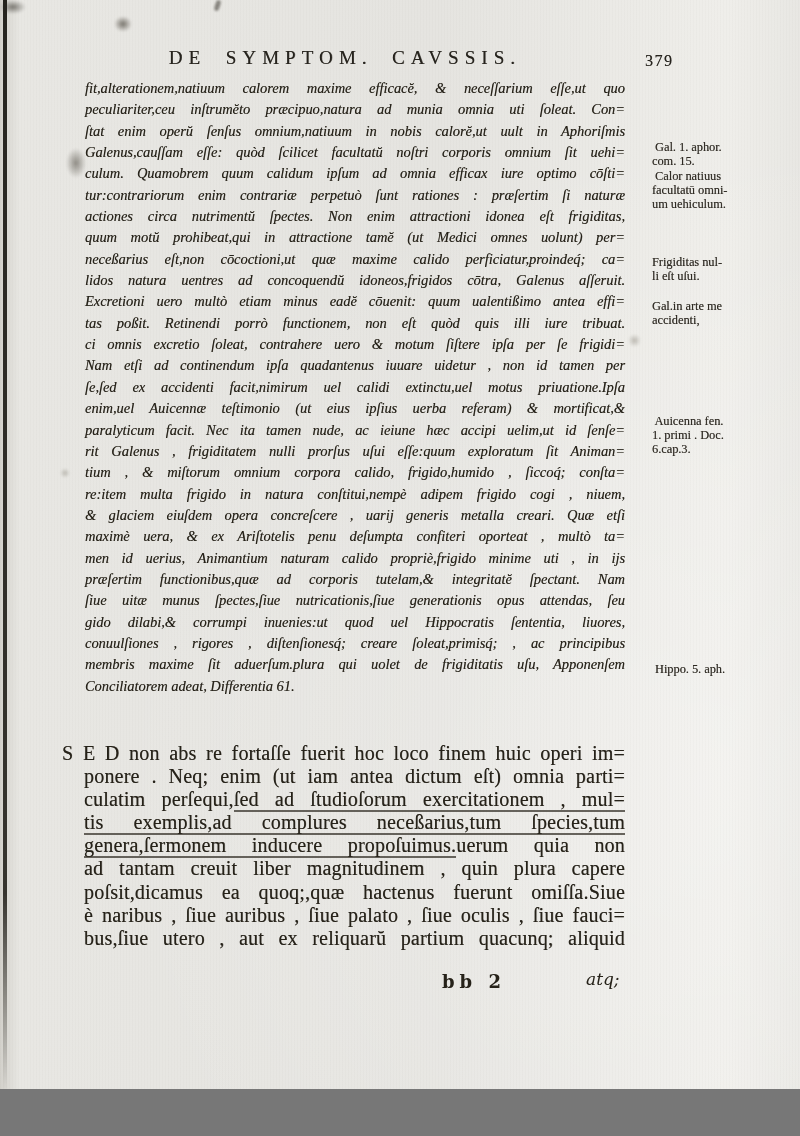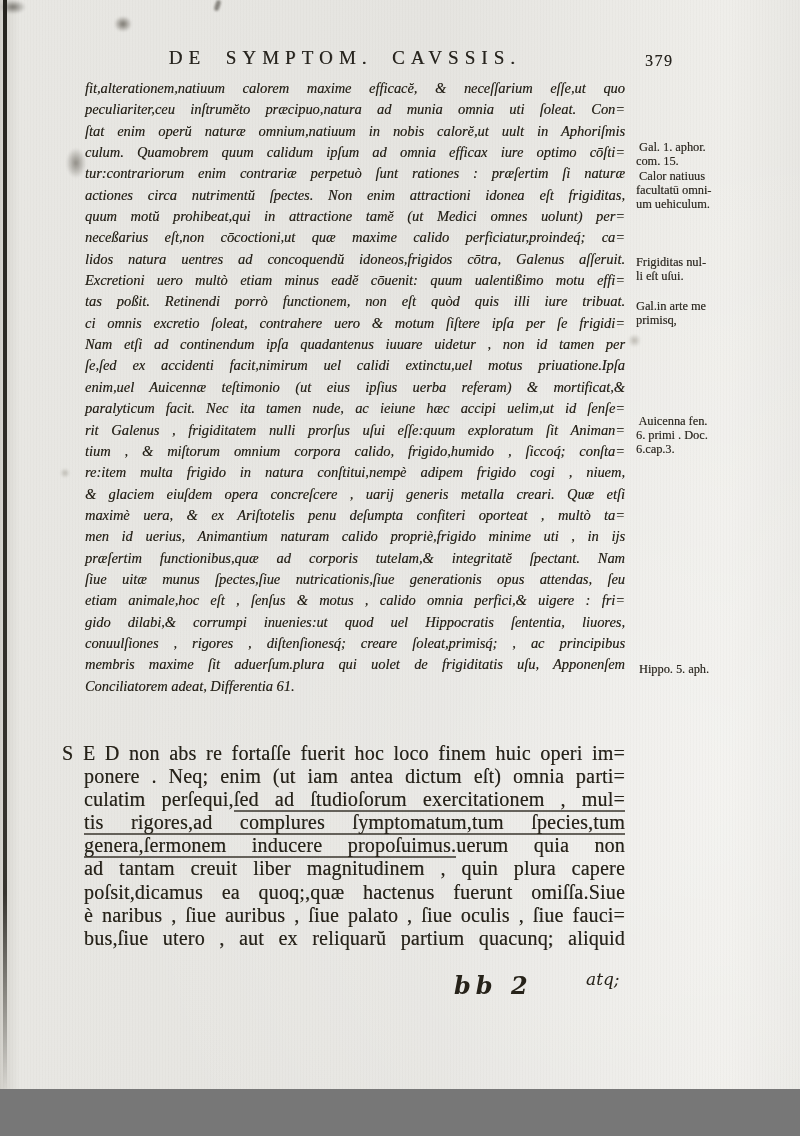--- a/index.html
+++ b/index.html
@@ -61,86 +61,86 @@
     font-size:20px; letter-spacing:.2px; color:#262219;
     text-shadow:.3px .3px 0 rgba(38,34,25,.5);
   }
   .para2 .line { height:23.1px; text-align:justify; text-align-last:justify; }
   .para2 .line.hang { margin-left:-22px; width:563px; }
 
   .u { border-bottom:2px solid rgba(50,46,38,.72);margin-top:45px; }
 
   .signature-mark {
     position:absolute; left:442px; top:971px; font-family:"DejaVu Serif", serif;
-    font-style:italic; font-weight:bold; font-size:24px; letter-spacing:5px; color:#262219;margin-left:12px;
+    font-weight:bold; font-size:18px; letter-spacing:5px; color:#262219;
   }
   .catchword {
     position:absolute; left:586px; top:969px; font-family:"DejaVu Serif", serif;
     font-style:italic; font-size:17px; color:#262219;
   }
 
   .note {
     position:absolute; left:636px; width:102px;
     font-size:12.3px; line-height:13.9px; color:#2d2922;
     text-shadow:.25px .25px 0 rgba(45,41,34,.5);
   }
-  .note div { white-space:pre; }
+  .note div { white-space:pre;margin-left:16px; }
 </style>
 </head>
 <body>
 
 <div class="page">
   <div class="texture"></div>
   <div class="edge-left"></div>
   <div class="corner-smudge"></div>
   <div class="stain s1"></div>
   <div class="stain s2"></div>
   <div class="stain s3"></div>
   <div class="stain s4"></div>
   <div class="stain s5"></div>
 
   <div class="running-title">DE SYMPTOM. CAVSSIS.</div>
   <div class="page-number">379</div>
 
   <div id="para1" class="para1">
       <div class="line">fit,alterationem,natiuum calorem maxime efficacĕ, &amp; neceſſarium eſſe,ut quo</div>
       <div class="line">peculiariter,ceu inſtrumĕto præcipuo,natura ad munia omnia uti ſoleat. Con=</div>
-      <div class="line">ſtat enim operŭ naturæ omnium,natiuum in nobis calorĕ,ut uult in Aphoriſmis</div>
+      <div class="line">ſtat enim operŭ ſenſus omnium,natiuum in nobis calorĕ,ut uult in Aphoriſmis</div>
+      <div class="line">Galenus,cauſſam eſſe: quòd ſcilicet facultatŭ noſtri corporis omnium ſit uehi=</div>
       <div class="line">culum. Quamobrem quum calidum ipſum ad omnia efficax iure optimo cōſti=</div>
       <div class="line">tur:contrariorum enim contrariæ perpetuò ſunt rationes : præſertim ſi naturæ</div>
       <div class="line">actiones circa nutrimentŭ ſpectes. Non enim attractioni idonea eſt frigiditas,</div>
       <div class="line">quum motŭ prohibeat,qui in attractione tamĕ (ut Medici omnes uolunt) per=</div>
       <div class="line">neceßarius eſt,non cōcoctioni,ut quæ maxime calido perficiatur,proindeq́; ca=</div>
       <div class="line">lidos natura uentres ad concoquendŭ idoneos,frigidos cōtra, Galenus aſſeruit.</div>
-      <div class="line">Excretioni uero multò etiam minus eadĕ cōuenit: quum ualentißimo motu effi=</div>
+      <div class="line">Excretioni uero multò etiam minus eadĕ cōuenit: quum ualentißimo antea effi=</div>
       <div class="line">tas poßit. Retinendi porrò functionem, non eſt quòd quis illi iure tribuat.</div>
       <div class="line">ci omnis excretio ſoleat, contrahere uero &amp; motum ſiſtere ipſa per ſe frigidi=</div>
       <div class="line">Nam etſi ad continendum ipſa quadantenus iuuare uidetur , non id tamen per</div>
       <div class="line">ſe,ſed ex accidenti facit,nimirum uel calidi extinctu,uel motus priuatione.Ipſa</div>
       <div class="line">enim,uel Auicennæ teſtimonio (ut eius ipſius uerba referam) &amp; mortificat,&amp;</div>
       <div class="line">paralyticum facit. Nec ita tamen nude, ac ieiune hæc accipi uelim,ut id ſenſe=</div>
       <div class="line">rit Galenus , frigiditatem nulli prorſus uſui eſſe:quum exploratum ſit Animan=</div>
       <div class="line">tium , &amp; miſtorum omnium corpora calido, frigido,humido , ſiccoq́; conſta=</div>
       <div class="line">re:item multa frigido in natura conſtitui,nempè adipem frigido cogi , niuem,</div>
       <div class="line">&amp; glaciem eiuſdem opera concreſcere , uarij generis metalla creari. Quæ etſi</div>
       <div class="line">maximè uera, &amp; ex Ariſtotelis penu deſumpta confiteri oporteat , multò ta=</div>
       <div class="line">men id uerius, Animantium naturam calido propriè,frigido minime uti , in ijs</div>
       <div class="line">præſertim functionibus,quæ ad corporis tutelam,&amp; integritatĕ ſpectant. Nam</div>
       <div class="line">ſiue uitæ munus ſpectes,ſiue nutricationis,ſiue generationis opus attendas, ſeu</div>
-      <div class="line">etiam animale,hoc eſt , ſenſus &amp; motus , calido omnia perfici,&amp; uigere : fri=</div>
       <div class="line">gido dilabi,&amp; corrumpi inuenies:ut quod uel Hippocratis ſententia, liuores,</div>
       <div class="line">conuulſiones , rigores , diſtenſionesq́; creare ſoleat,primisq́; , ac principibus</div>
       <div class="line">membris maxime ſit aduerſum.plura qui uolet de frigiditatis uſu, Apponenſem</div>
       <div class="line short">Conciliatorem adeat, Differentia 61.</div>
     </div>
   <div id="para2" class="para2">
       <div class="line hang"><span>S E D non abs re fortaſſe fuerit hoc loco finem huic operi im=</span></div>
       <div class="line"><span>ponere . Neq; enim (ut iam antea dictum eſt) omnia parti=</span></div>
       <div class="line"><span>culatim perſequi,</span><span class="u">ſed ad ſtudioſorum exercitationem , mul=</span></div>
-      <div class="line"><span class="u">tis rigores,ad complures ſymptomatum,tum ſpecies,tum</span></div>
+      <div class="line"><span class="u">tis exemplis,ad complures neceßarius,tum ſpecies,tum</span></div>
       <div class="line"><span class="u">genera,ſermonem inducere propoſuimus.</span><span>uerum quia non</span></div>
       <div class="line"><span>ad tantam creuit liber magnitudinem , quin plura capere</span></div>
       <div class="line"><span>poſsit,dicamus ea quoq;,quæ hactenus fuerunt omiſſa.Siue</span></div>
       <div class="line"><span>è naribus , ſiue auribus , ſiue palato , ſiue oculis , ſiue fauci=</span></div>
       <div class="line"><span>bus,ſiue utero , aut ex reliquarŭ partium quacunq; aliquid</span></div>
     </div>
 
   <div class="signature-mark">bb 2</div>
   <div class="catchword">atq;</div>
 
@@ -153,24 +153,24 @@
         <div> Calor natiuus</div>
         <div>facultatū omni-</div>
         <div>um uehiculum.</div>
       </div>
       <div class="note" style="top: 256px;">
         <div>Frigiditas nul-</div>
         <div>li eſt uſui.</div>
       </div>
       <div class="note" style="top: 300px;">
         <div>Gal.in arte me</div>
-        <div>primisq,</div>
+        <div>accidenti,</div>
       </div>
       <div class="note" style="top: 415px;">
         <div> Auicenna fen.</div>
-        <div>6. primi . Doc.</div>
+        <div>1. primi . Doc.</div>
         <div>6.cap.3.</div>
       </div>
       <div class="note" style="top: 663px;">
         <div> Hippo. 5. aph.</div>
       </div>
     </div>
 </div>
 
 </body></html>

